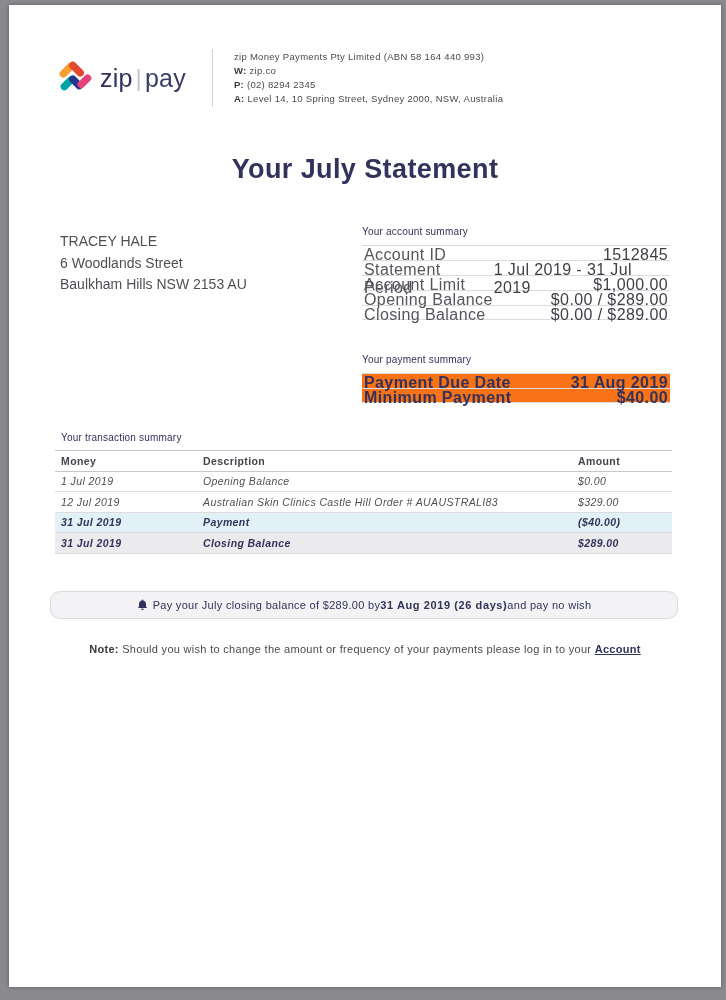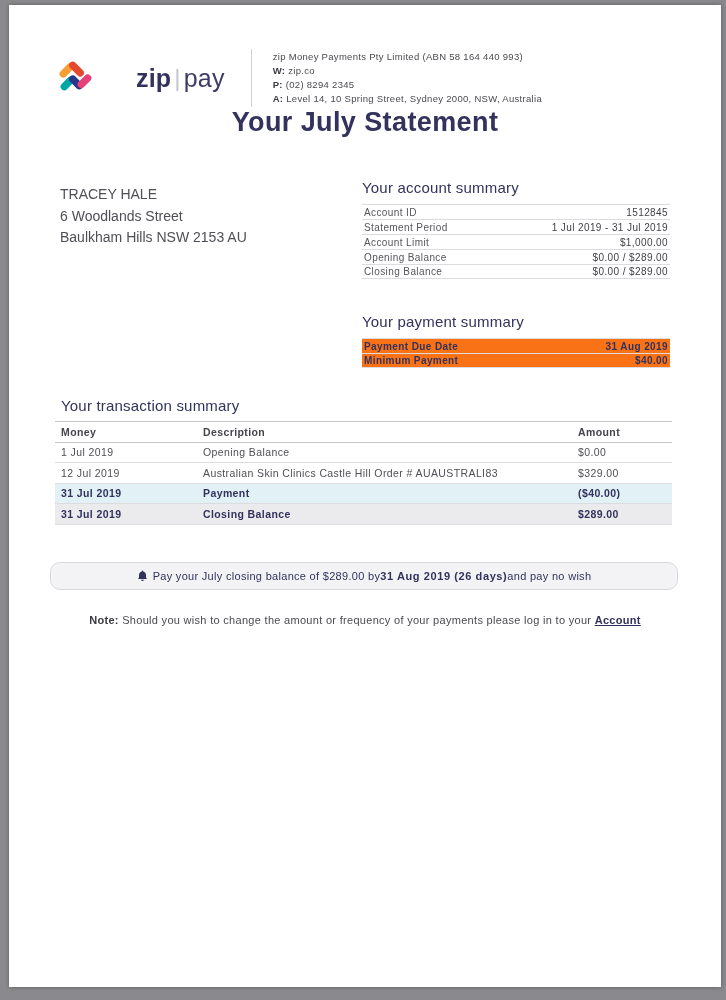--- a/index.html
+++ b/index.html
@@ -6,53 +6,53 @@
   html,body { width:726px; height:1000px; overflow:hidden; }
   body { background:#8a8a8e; font-family:"Liberation Sans", sans-serif; }
   .page {
     position:absolute; left:9px; top:5px; width:712px; height:982px;
     background:#ffffff; box-shadow:0 0 4px rgba(0,0,0,.35);
   }
   
   .header { display:flex; align-items:center; margin:44px 0 0 49px; }
   .logo { display:flex; align-items:center; }
   .logo-text { font-size:25px; color:#32325d; letter-spacing:.2px; margin-left:6px; display:flex; align-items:center; }
-  .logo-zip { font-weight:bold;margin-left:36px; }
+  .logo-zip { font-weight:normal; }
   .logo-sep { color:#c4c4cc; font-weight:300; margin:0 3px; font-size:24px; }
   .logo-pay { font-weight:400; color:#3c3c66; }
   .header-divider { width:1px; height:58px; background:#cfcfd4; margin:0 21px 0 26px; }
   .company { font-size:9.5px; color:#4a4a50; line-height:14px; letter-spacing:.3px; }
   .company b { color:#3a3a40; }
   
-  .title { text-align:center; font-size:27px; font-weight:600;
+  .title { text-align:center; margin-top:47px; font-size:27px; font-weight:600;
            color:#32325d; letter-spacing:.4px; }
   
   .cols { display:flex; justify-content:space-between; margin:41px 51px 0 51px;gap:27px; }
   .recipient { font-size:14px; color:#4f4f55; line-height:21.5px; padding-top:5px; }
   .right-col { width:308px; }
-  .section-heading { font-size:15px; color:#32325d; font-weight:400; letter-spacing:.2px; }
+  .section-heading { font-size:10px; color:#32325d; font-weight:400; letter-spacing:.2px; }
   .summary-table { margin-top:8px; }
-  .summary-row { display:flex; justify-content:space-between; align-items:center;
-                 height:15px; border-top:1px solid #dcdce0; font-size:10px; }
+  .summary-row { display:flex; justify-content:space-between; 
+                 height:15px; border-top:1px solid #dcdce0; font-size:16px; }
   .summary-row:last-child { border-bottom:1px solid #dcdce0; }
   .summary-row .lbl { color:#55555b; letter-spacing:.4px; }
   .summary-row .val { color:#3f3f46; letter-spacing:.4px; }
   .payment-summary { margin-top:34px; }
   .pay-row { background:#f97316; font-weight:bold; color:#32325d; }
   .pay-row .lbl, .pay-row .val { color:#32325d; font-weight:bold; }
   .summary-row .lbl, .summary-row .val { padding:0 2px; }
   
   .tx-section { margin:29px 49px 0 46px; }
   .tx-section .section-heading { padding-left:6px; margin-bottom:7px; }
   table.tx { width:100%; border-collapse:collapse; font-size:10.5px; }
   table.tx th, table.tx td { text-align:left; font-weight:normal; height:20.5px;
         padding:0 6px; letter-spacing:.4px; }
   table.tx thead th { color:#44444b; font-weight:bold; border-top:1px solid #c6c6cc;
         border-bottom:1px solid #c6c6cc; }
-  table.tx td { color:#4f4f55; border-bottom:1px solid #dcdce0; }
+  table.tx td { color:#4f4f55; border-bottom:1px solid #dcdce0;font-style:italic; }
   .col-date { width:142px; } .col-amount { width:100px; }
   tr.hl-blue td { background:#e2f1f5; color:#32325d; font-weight:bold; }
   tr.hl-gray td { background:#ebebee; color:#32325d; font-weight:bold; }
   
   .notice { margin:37px 43px 0 41px; height:28px; background:#f3f3f5;
             border:1px solid #d9d9de; border-radius:10px; display:flex;
             align-items:center; justify-content:center; font-size:11px;
             color:#32325d; letter-spacing:.3px; }
   .notice b { letter-spacing:.6px; }
   .bell { margin-right:5px; display:inline-flex; }

